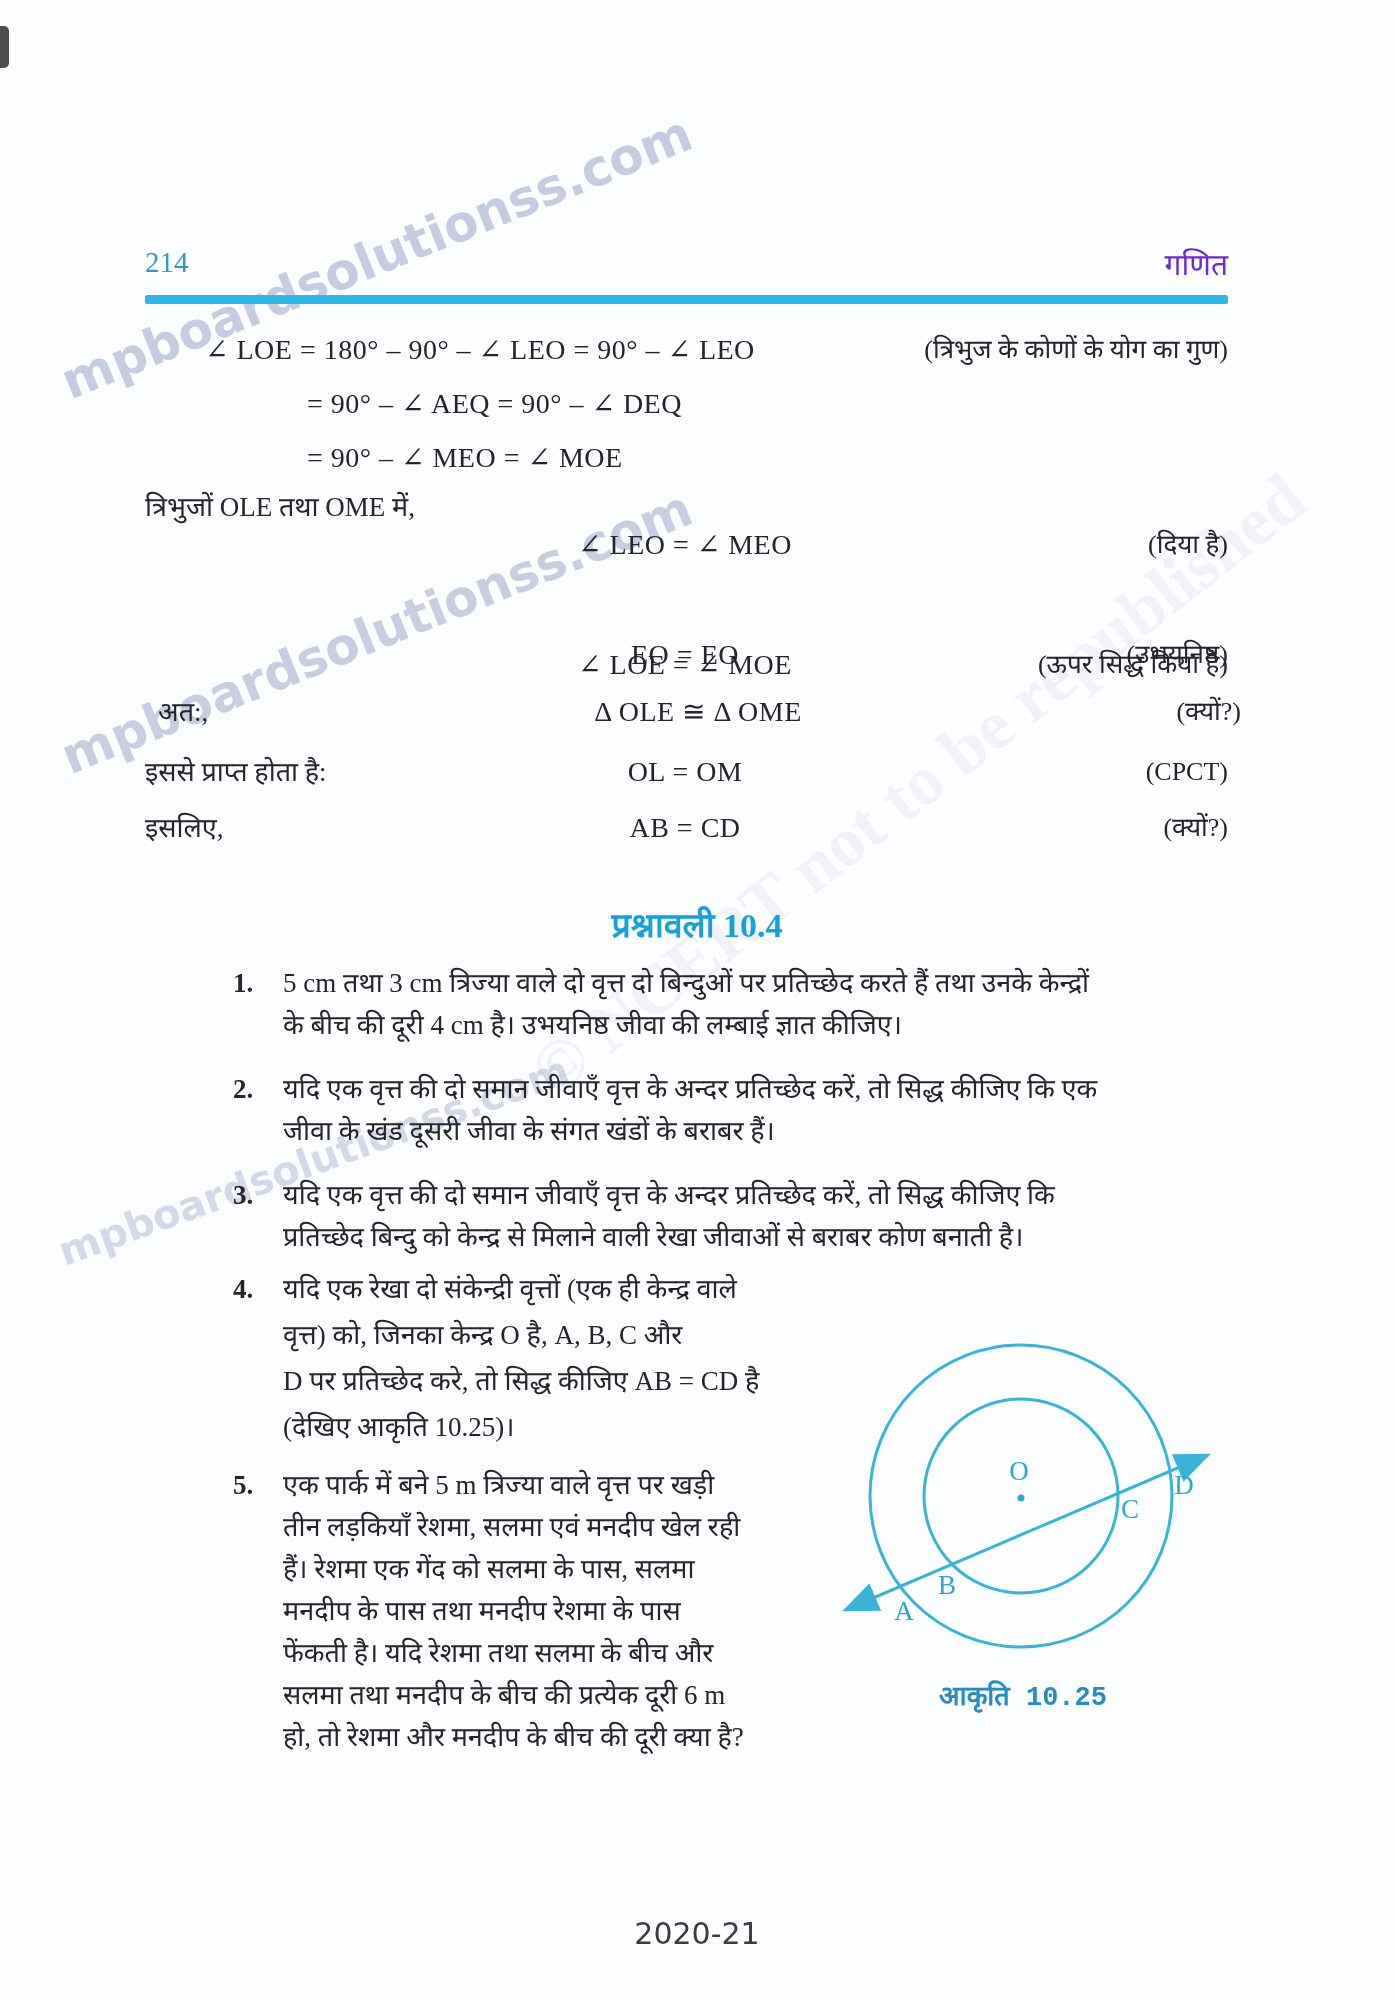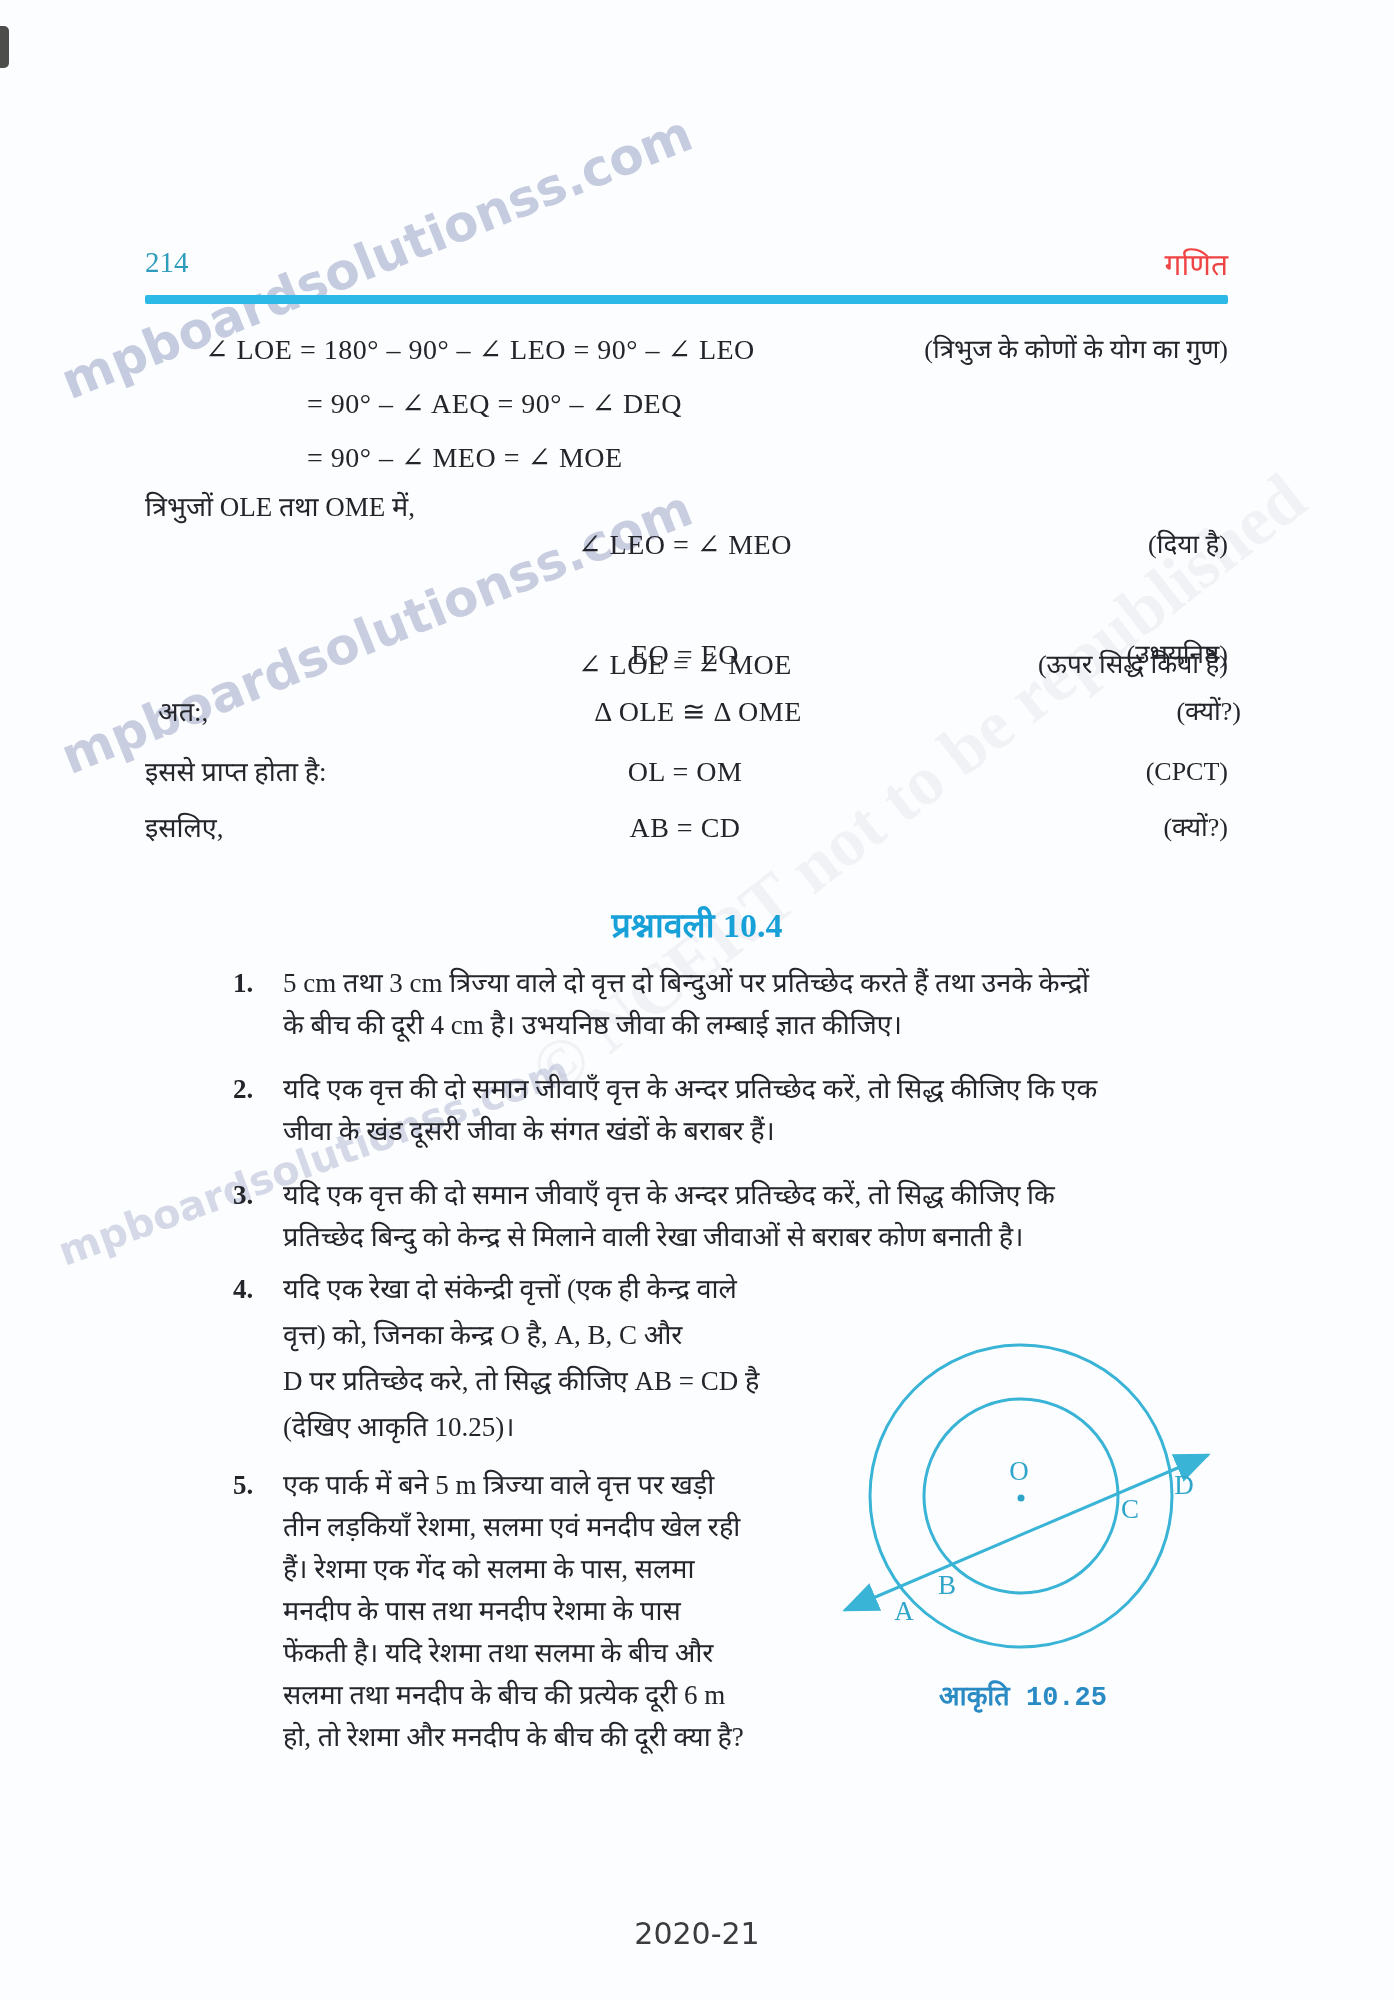--- a/index.html
+++ b/index.html
@@ -7,21 +7,21 @@
     position:relative; width:1394px; height:2000px; margin:0 auto;
     background:#fcfdfe; overflow:hidden;
     font-family:"Liberation Serif","DejaVu Serif",serif; color:#24242b;
   }
   
   .corner { position:absolute; left:0; top:26px; width:9px; height:42px;
     background:#20201f; border-radius:0 5px 5px 0; opacity:.8; }
 
   
   .pagenum { position:absolute; left:145px; top:246px; font-size:29px; color:#2f9cbc; }
-  .subject { position:absolute; right:166px; top:243px; font-size:30px; color:#ef4444;text-align:right; }
+  .subject { position:absolute; right:166px; top:243px; font-size:30px; color:#6d28d9;text-align:right; }
   .rule    { position:absolute; left:145px; top:295px; width:1083px; height:9px;
              background:#2cb9e8; border-radius:2px; }
 
   
   .wm { position:absolute; font-family:"DejaVu Sans",sans-serif; font-weight:bold;
         white-space:nowrap; transform-origin:0 50%; pointer-events:none; }
   .wm1 { left:64px; top:355px; font-size:50px; color:rgba(122,136,180,0.42); transform:rotate(-22deg); }
   .wm2 { left:64px; top:730px; font-size:50px; color:rgba(122,136,180,0.40); transform:rotate(-22deg); }
   .wm3 { left:60px; top:1230px; font-size:40px; color:rgba(122,136,180,0.30); transform:rotate(-20deg); }
   .ghost { position:absolute; left:540px; top:1040px; font-size:70px;

